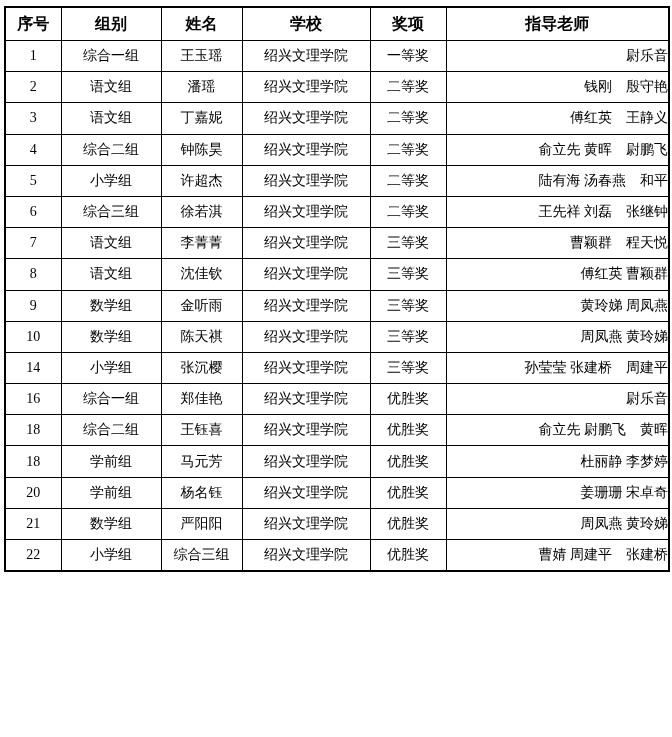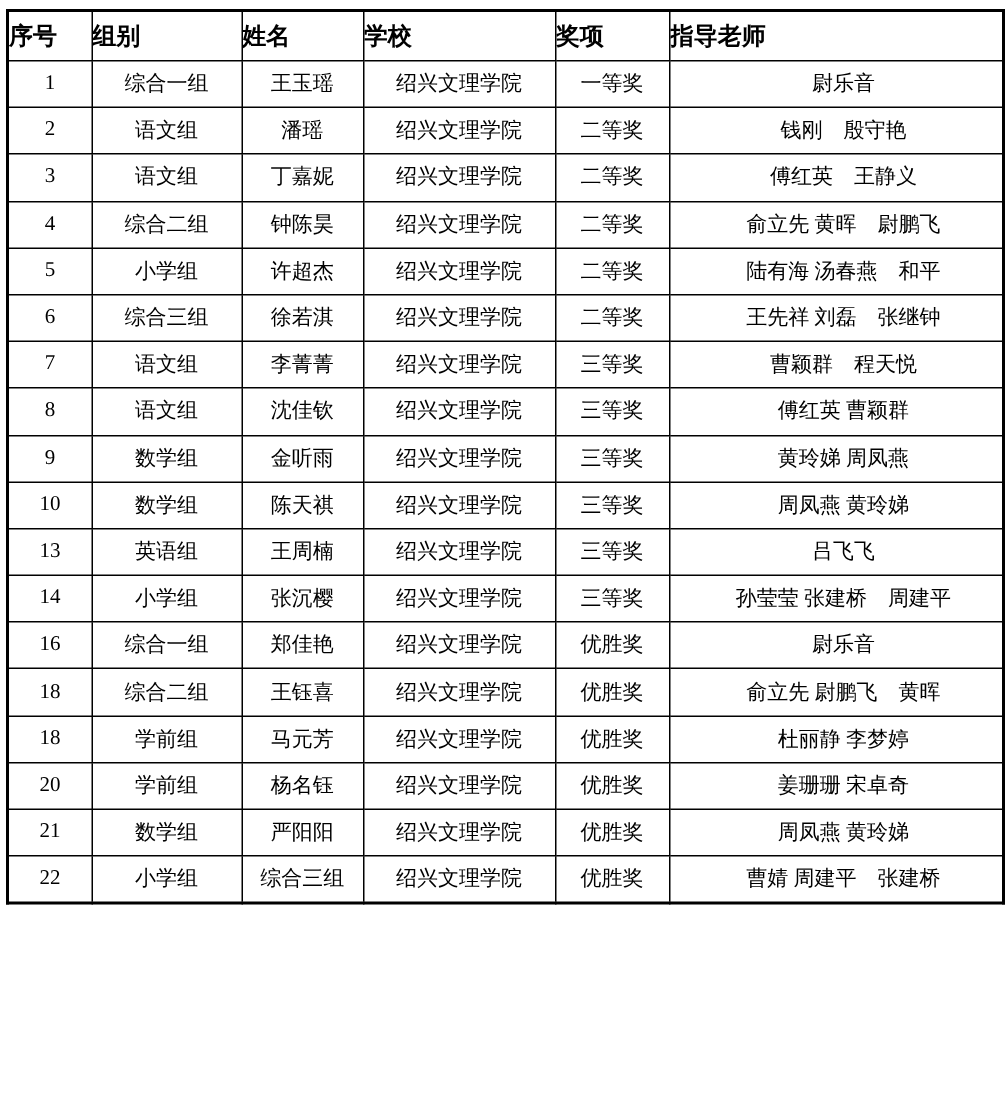--- a/index.html
+++ b/index.html
@@ -29,34 +29,34 @@
     border: 1px solid #000000;
     overflow: hidden;
     vertical-align: middle;
     padding: 0;
   }
   table.awards th {
     height: 32px;
     font-family: "Liberation Sans", "DejaVu Sans", sans-serif;
     font-weight: bold;
     font-size: 16px;
-    text-align: left;
+    text-align: center;
   }
   table.awards td {
     height: 30.2px;
     font-family: "Liberation Serif", "DejaVu Serif", serif;
     font-size: 14px;
     text-align: center;
   }
   
   table.awards td.col-5,
   table.awards th.col-5-h {
   }
   table.awards td.col-5 {
-    text-align: center;
+    text-align: right;
     padding-left: 10px;
     white-space: pre;
     border-radius: 15px;
   }
 </style>
 </head>
 <body>
 
 <div class="page">
   <table class="awards">
@@ -153,28 +153,20 @@
         </tr>
         <tr>
           <td class="col-0">10</td>
           <td class="col-1">数学组</td>
           <td class="col-2">陈天祺</td>
           <td class="col-3">绍兴文理学院</td>
           <td class="col-4">三等奖</td>
           <td class="col-5">周凤燕 黄玲娣</td>
         </tr>
         <tr>
-          <td class="col-0">13</td>
-          <td class="col-1">英语组</td>
-          <td class="col-2">王周楠</td>
-          <td class="col-3">绍兴文理学院</td>
-          <td class="col-4">三等奖</td>
-          <td class="col-5">吕飞飞</td>
-        </tr>
-        <tr>
           <td class="col-0">14</td>
           <td class="col-1">小学组</td>
           <td class="col-2">张沉樱</td>
           <td class="col-3">绍兴文理学院</td>
           <td class="col-4">三等奖</td>
           <td class="col-5">孙莹莹 张建桥　周建平</td>
         </tr>
         <tr>
           <td class="col-0">16</td>
           <td class="col-1">综合一组</td>

